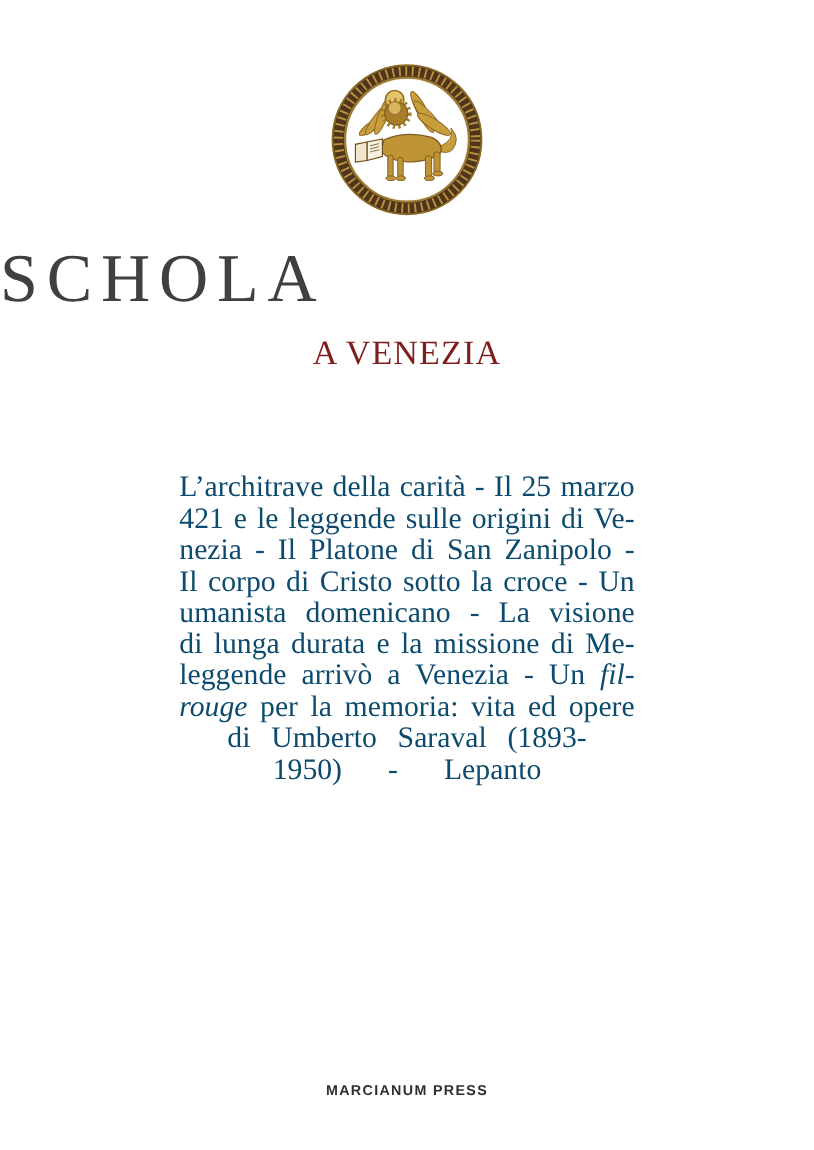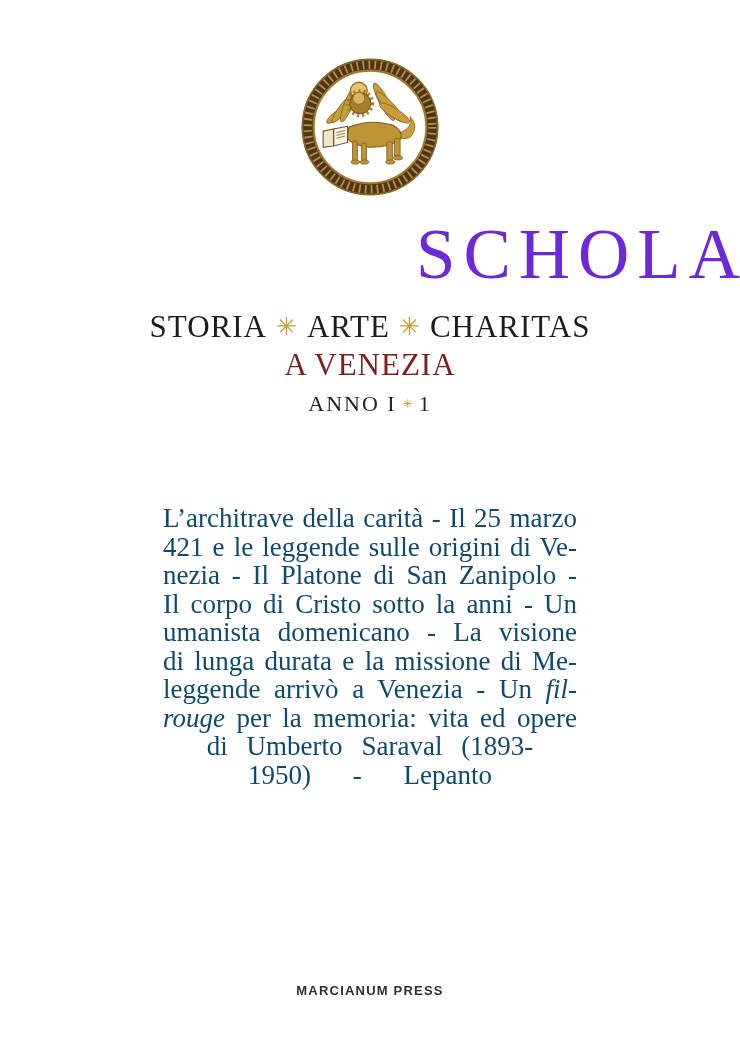--- a/index.html
+++ b/index.html
@@ -3,22 +3,22 @@
 <meta charset="utf-8">
 <style>
   html,body{margin:0;padding:0;background:#ffffff;}
   .page{
     position:relative;width:740px;height:1045px;margin:0 auto;
     background:#ffffff;overflow:hidden;
     font-family:"Liberation Serif",serif;color:#1d1c1a;
   }
   .emblem{display:block;width:140px;height:140px;margin:57px auto 0;}
   .title{
-    margin:10px 0 0;text-align:right;font-weight:normal;
-    font-size:71px;line-height:95px;color:#6d28d9;
+    margin:10px 0 0;text-align:left;font-weight:normal;
+    font-size:62px;line-height:95px;color:#404040;
   }
   .title .tspan{letter-spacing:8px;margin-right:-8px;}
   .subtitle{
     margin-top:6px;text-align:center;font-size:31px;line-height:38px;
     letter-spacing:1px;color:#1d1c1a;
   }
   .star{color:#c39b2e;font-size:25px;padding:0 9px;vertical-align:2px;}
   .subtitle2{text-align:center;font-size:31px;line-height:38px;letter-spacing:1px;color:#7f1d1d;}
   .issue{margin-top:8px;text-align:center;font-size:22px;line-height:24px;letter-spacing:2px;color:#201f1d;}
   .issue-star{color:#c39b2e;font-size:12px;padding:0 6px;vertical-align:3px;letter-spacing:0;}
@@ -81,35 +81,29 @@
       <path d="M52 108 L64 105 M52 112 L64 109 M52 116 L64 113" stroke="#6b4c1c" stroke-width="1" fill="none"></path>
     </g>
 
     <circle cx="86" cy="66" r="17" fill="none" stroke="#a87e28" stroke-width="6" stroke-dasharray="3 4"></circle>
     <circle cx="86" cy="66" r="15" fill="#a87e28" stroke="#7c5c20" stroke-width="1.5"></circle>
     <circle cx="84" cy="59" r="8.5" fill="#d9b65e" stroke="#7c5c20" stroke-width="1"></circle>
   </svg>
 
   <h1 class="title"><span class="tspan">SCHOLA</span></h1>
 
-  <div class="subtitle">
-    <span>STORIA</span><span class="star">✳</span><span>ARTE</span><span class="star">✳</span><span>CHARITAS</span>
-  </div>
 
   <div class="subtitle2">A VENEZIA</div>
 
-  <div class="issue">
-    <span>ANNO I</span><span class="issue-star">✳</span><span>1</span>
-  </div>
 
   <div class="contents" id="contents">
       <div class="cline justify"><span>L’architrave della carità - Il 25 marzo</span></div>
       <div class="cline justify"><span>421 e le leggende sulle origini di Ve-</span></div>
       <div class="cline justify"><span>nezia - Il Platone di San Zanipolo -</span></div>
-      <div class="cline justify"><span>Il corpo di Cristo sotto la anni - Un</span></div>
+      <div class="cline justify"><span>Il corpo di Cristo sotto la croce - Un</span></div>
       <div class="cline justify"><span>umanista domenicano - La visione</span></div>
       <div class="cline justify"><span>di lunga durata e la missione di Me-</span></div>
       <div class="cline justify"><span>leggende arrivò a Venezia - Un </span><span class="it">fil-</span></div>
       <div class="cline justify"><span class="it">rouge</span><span> per la memoria: vita ed opere</span></div>
       <div class="cline center-wide"><span>di Umberto Saraval (1893-</span></div>
       <div class="cline center-xwide"><span>1950) - Lepanto</span></div>
     </div>
 
   <div class="publisher">MARCIANUM PRESS</div>
 

